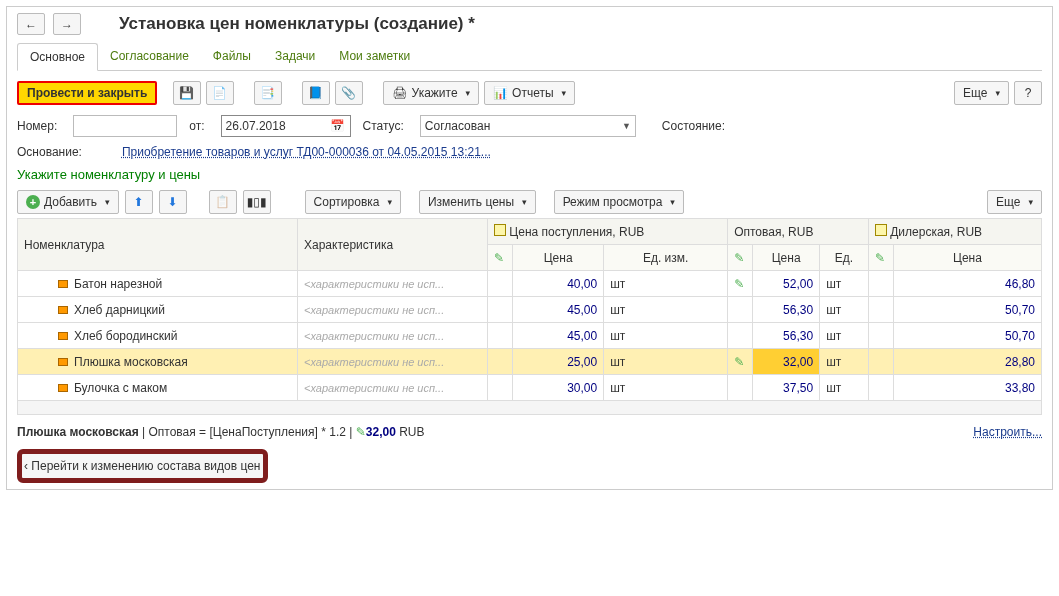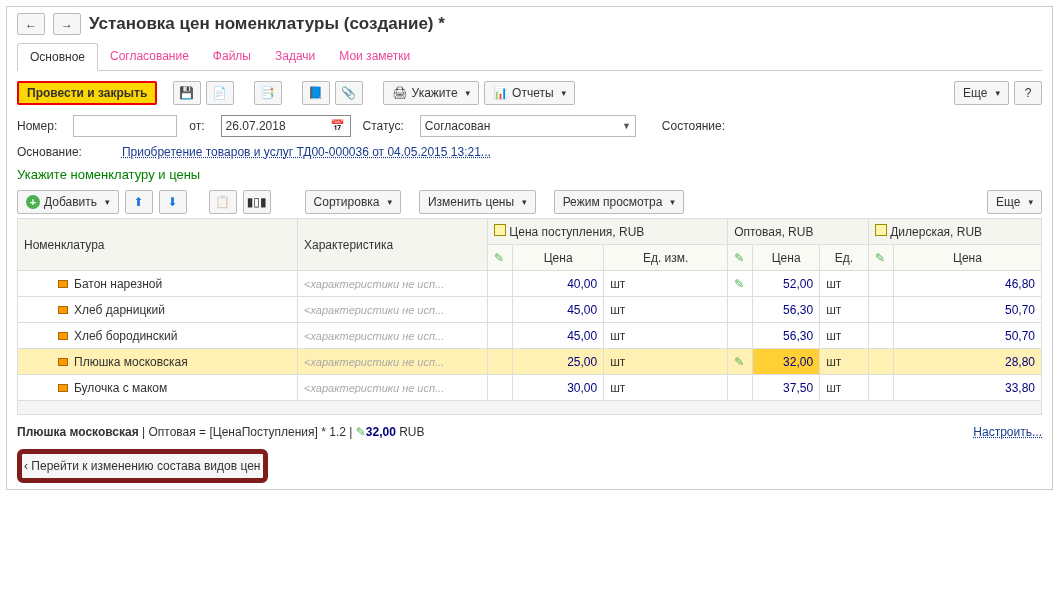--- a/index.html
+++ b/index.html
@@ -30,30 +30,31 @@
   display: flex;
   align-items: center;
   justify-content: center;
   cursor: pointer;
   border-radius: 2px;
   font-size: 12px;
 }
 .title {
   font-size: 17px;
   font-weight: bold;
+  margin-left: 30px;
   text-align: center;
 }
 .tabs {
   display: flex;
   border-bottom: 1px solid #ccc;
   margin-bottom: 10px;
 }
 .tab {
   padding: 6px 12px;
-  color: #ec4899;
+  color: #4d7c0f;
   cursor: pointer;
 }
 .tab.active {
   color: #333;
   border: 1px solid #ccc;
   border-bottom: 1px solid #fff;
   margin-bottom: -1px;
   background: #fff;
   border-radius: 3px 3px 0 0;
 }

